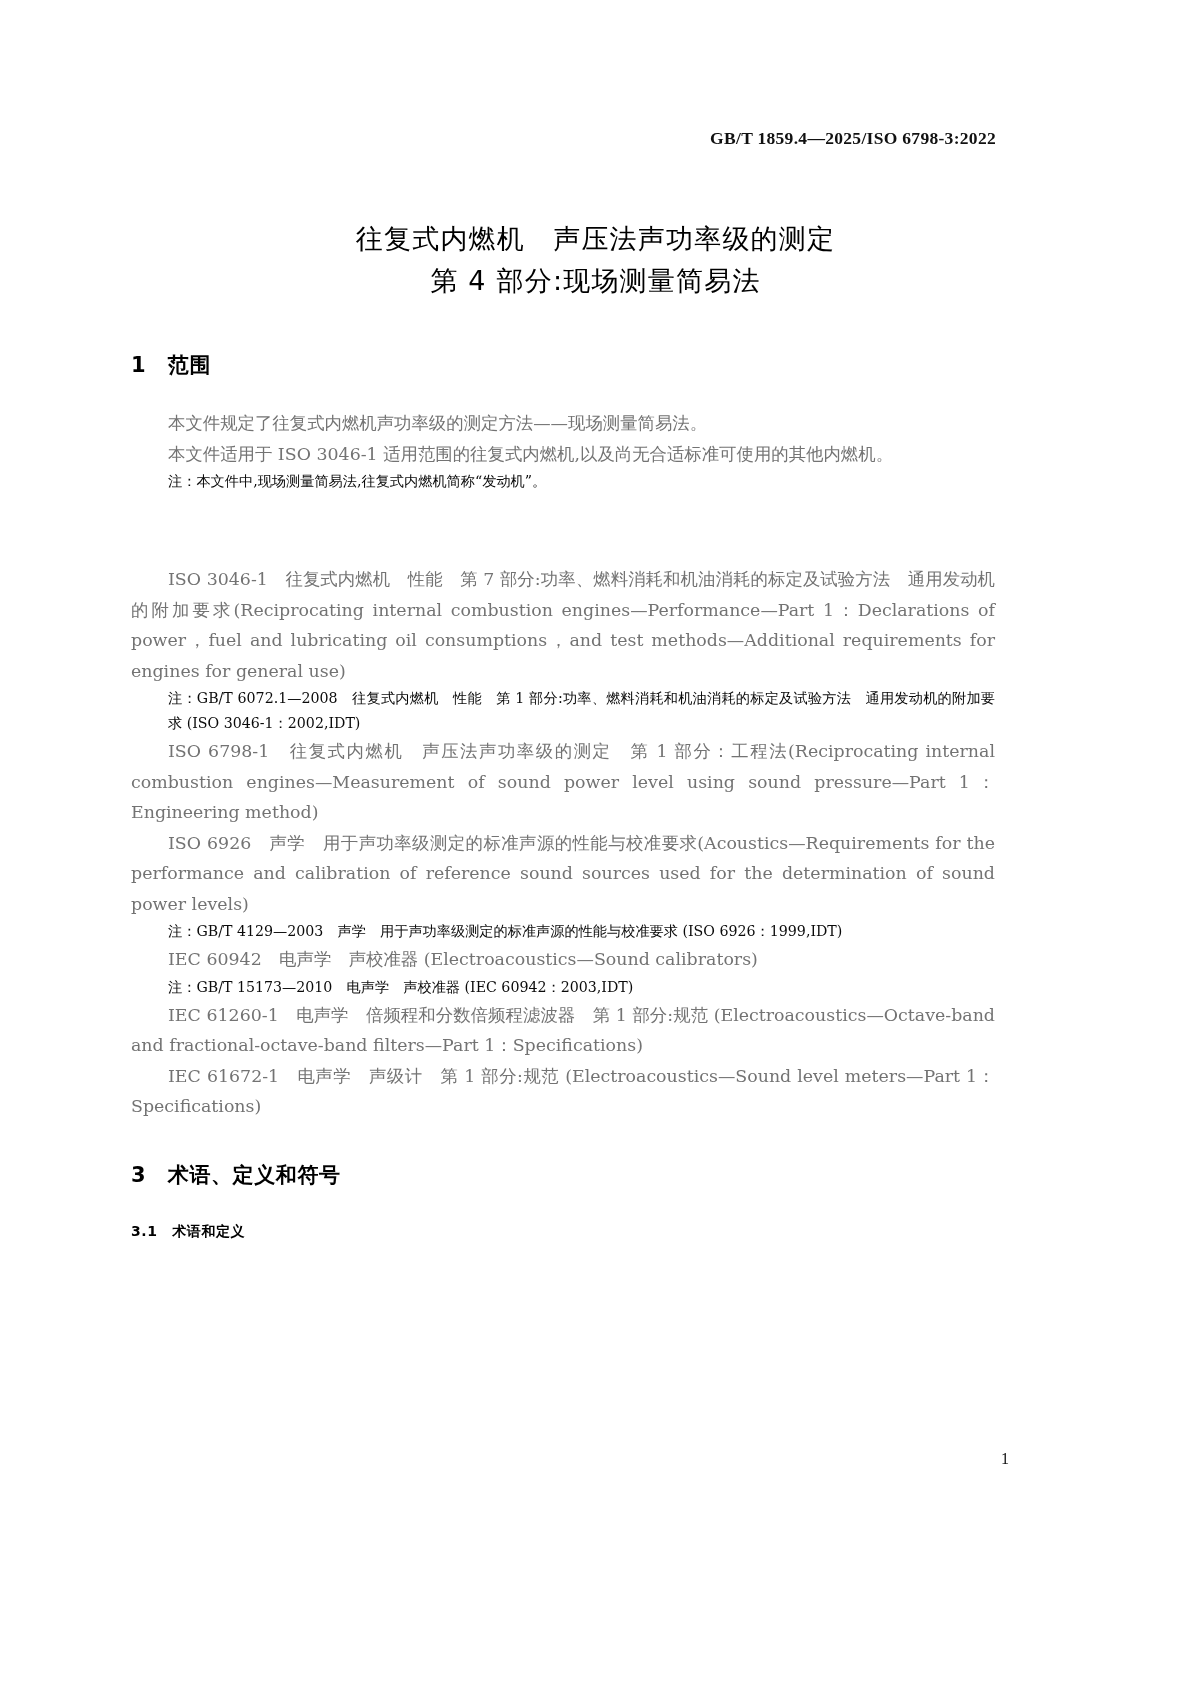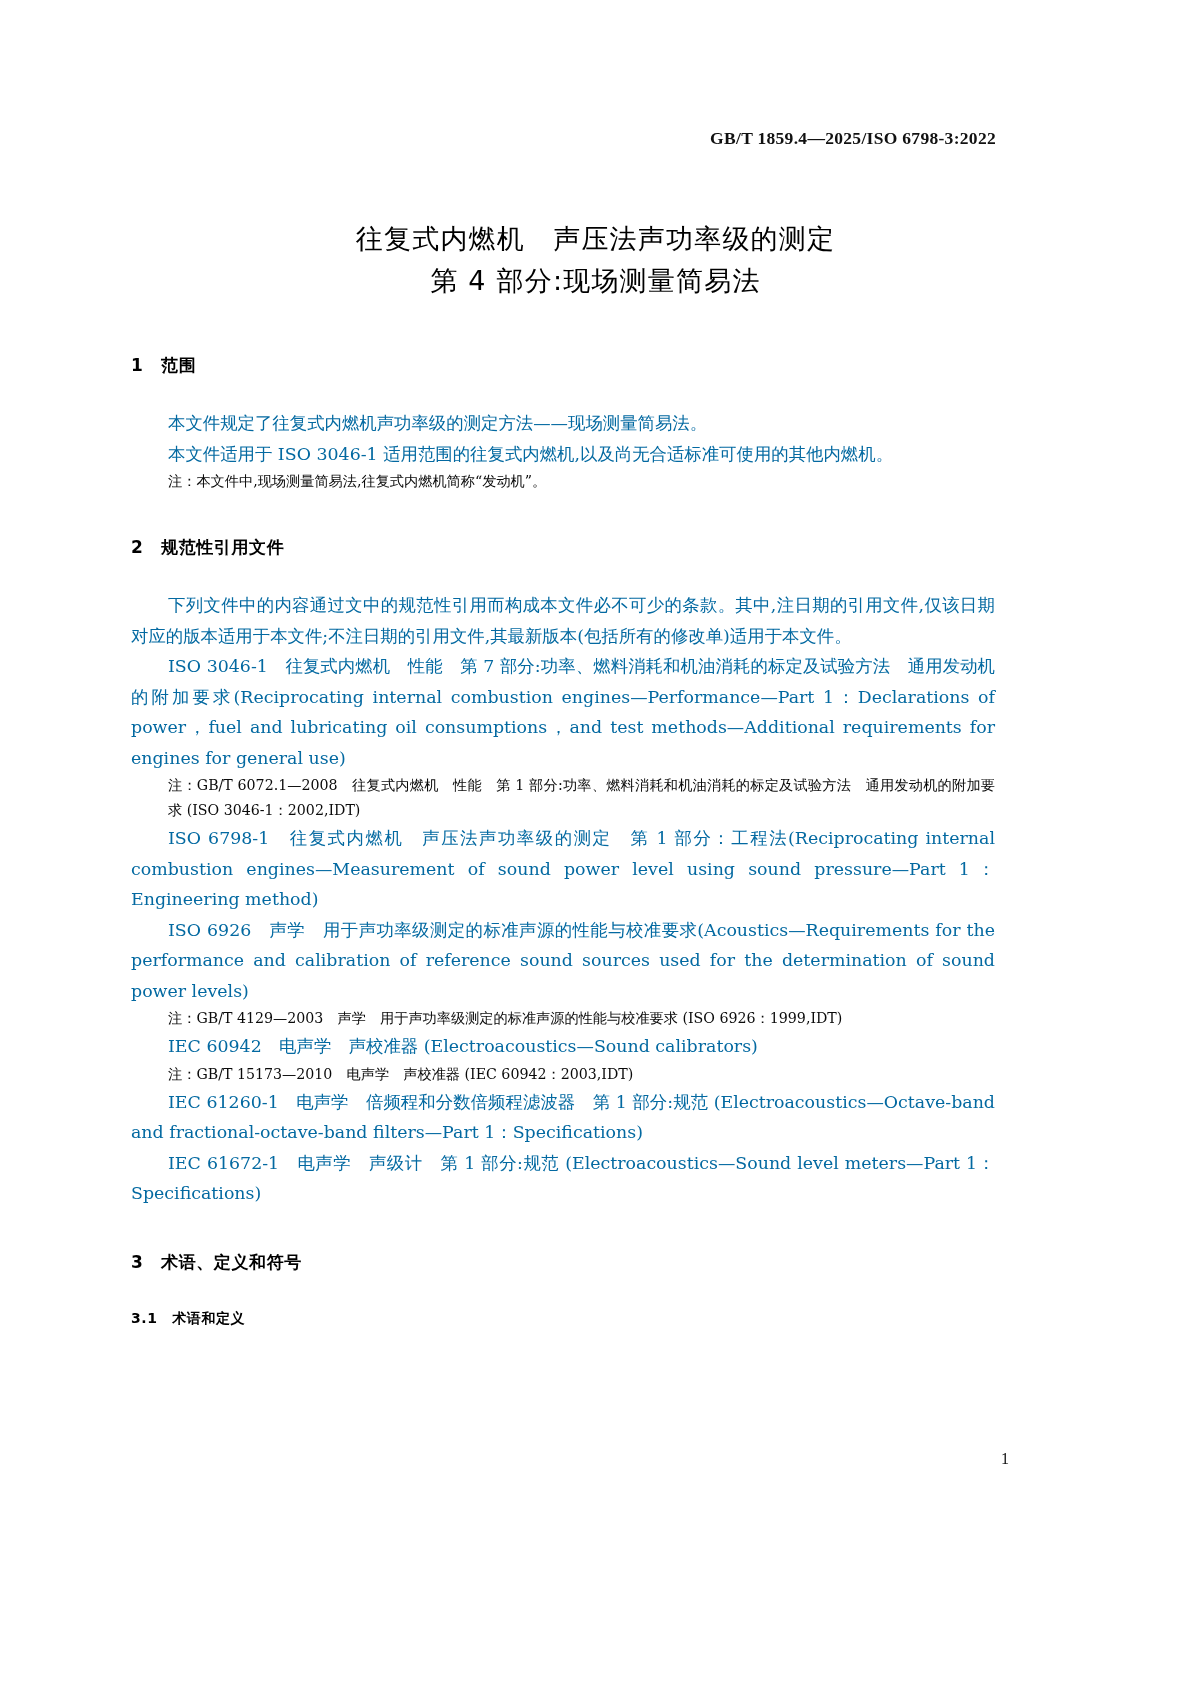--- a/index.html
+++ b/index.html
@@ -57,21 +57,21 @@
   
   .content {
     position: absolute;
     top: 352px;
     left: 131px;
     width: 864px;
   }
   h2.sec {
     font-family: "DejaVu Sans", "Liberation Sans", sans-serif;
     font-weight: bold;
-    font-size: 17px;
+    font-size: 21px;
     letter-spacing: 0.6px;
     margin: 0;
     padding: 0;
     line-height: 26px;
   }
   h3.subsec {
     font-family: "DejaVu Sans", "Liberation Sans", sans-serif;
     font-weight: bold;
     font-size: 14px;
     letter-spacing: 0.6px;
@@ -80,21 +80,21 @@
     line-height: 26px;
   }
   p.body {
     font-family: "DejaVu Serif", "Liberation Serif", serif;
     font-size: 17.4px;
     line-height: 30.5px;
     margin: 0;
     padding: 0;
     text-align: justify;
     text-justify: inter-character;
-    color: #0369a1;
+    color: #737373;
   }
   p.ind { text-indent: 37px; }
   p.note {
     font-family: "DejaVu Serif", "Liberation Serif", serif;
     font-size: 14.2px;
     line-height: 25px;
     margin: 0;
     padding: 0 0 0 37px;
     text-align: justify;
     color: #0a0a0a;
@@ -132,23 +132,21 @@
   <div class="content">
 
     <h2 class="sec">1　范围</h2>
     <div class="gap-l"></div>
     <p class="body ind">本文件规定了往复式内燃机声功率级的测定方法——现场测量简易法。</p>
     <p class="body ind">本文件适用于 ISO 3046-1 适用范围的往复式内燃机,以及尚无合适标准可使用的其他内燃机。</p>
     <p class="note">注：本文件中,现场测量简易法,往复式内燃机简称“发动机”。</p>
 
     <div class="gap-xl"></div>
 
-    <h2 class="sec">2　规范性引用文件</h2>
     <div class="gap-l"></div>
-    <p class="body ind">下列文件中的内容通过文中的规范性引用而构成本文件必不可少的条款。其中,注日期的引用文件,仅该日期对应的版本适用于本文件;不注日期的引用文件,其最新版本(包括所有的修改单)适用于本文件。</p>
     <p class="body ind">ISO 3046-1　往复式内燃机　性能　第 7 部分:功率、燃料消耗和机油消耗的标定及试验方法　通用发动机的附加要求(Reciprocating internal combustion engines—Performance—Part 1：Declarations of power，fuel and lubricating oil consumptions，and test methods—Additional requirements for engines for general use)</p>
     <p class="note hang">注：GB/T 6072.1—2008　往复式内燃机　性能　第 1 部分:功率、燃料消耗和机油消耗的标定及试验方法　通用发动机的附加要求 (ISO 3046-1：2002,IDT)</p>
     <p class="body ind">ISO 6798-1　往复式内燃机　声压法声功率级的测定　第 1 部分：工程法(Reciprocating internal combustion engines—Measurement of sound power level using sound pressure—Part 1：Engineering method)</p>
     <p class="body ind">ISO 6926　声学　用于声功率级测定的标准声源的性能与校准要求(Acoustics—Requirements for the performance and calibration of reference sound sources used for the determination of sound power levels)</p>
     <p class="note hang">注：GB/T 4129—2003　声学　用于声功率级测定的标准声源的性能与校准要求 (ISO 6926：1999,IDT)</p>
     <p class="body ind">IEC 60942　电声学　声校准器 (Electroacoustics—Sound calibrators)</p>
     <p class="note hang">注：GB/T 15173—2010　电声学　声校准器 (IEC 60942：2003,IDT)</p>
     <p class="body ind">IEC 61260-1　电声学　倍频程和分数倍频程滤波器　第 1 部分:规范 (Electroacoustics—Octave-band and fractional-octave-band filters—Part 1：Specifications)</p>
     <p class="body ind">IEC 61672-1　电声学　声级计　第 1 部分:规范 (Electroacoustics—Sound level meters—Part 1：Specifications)</p>
 

